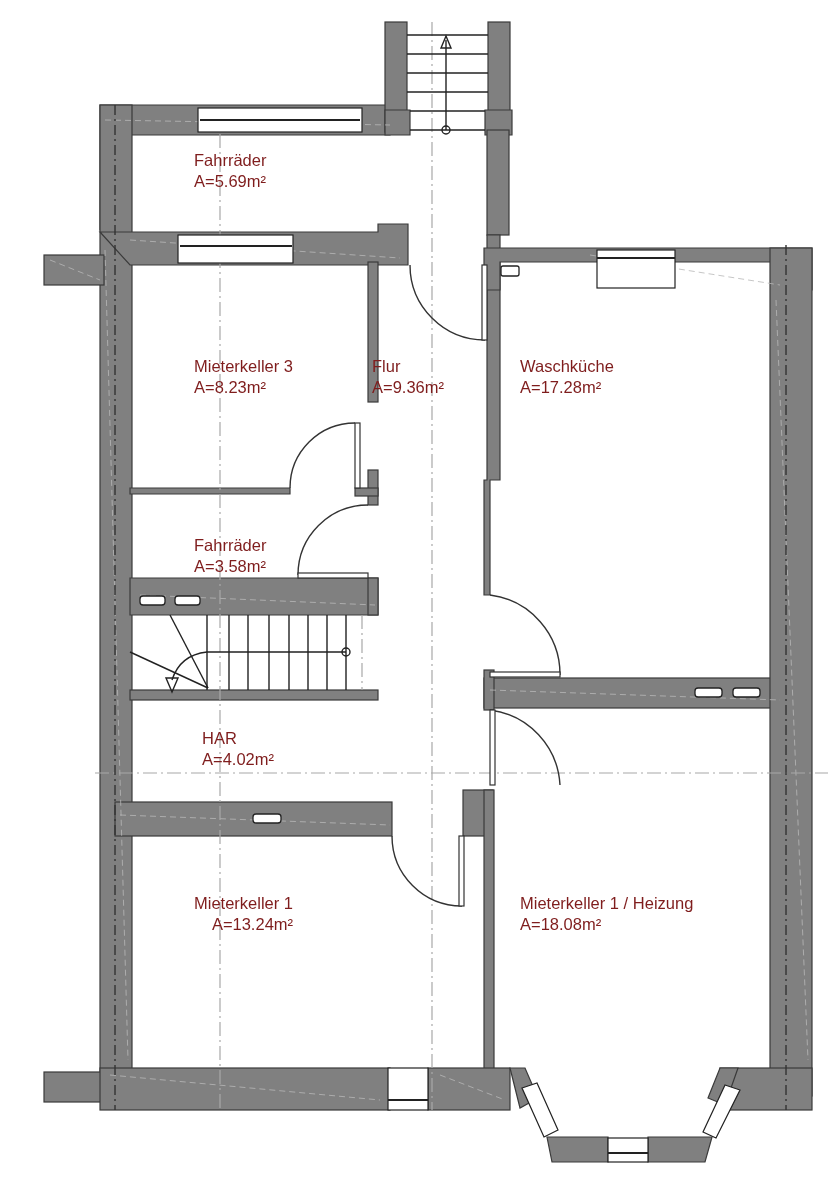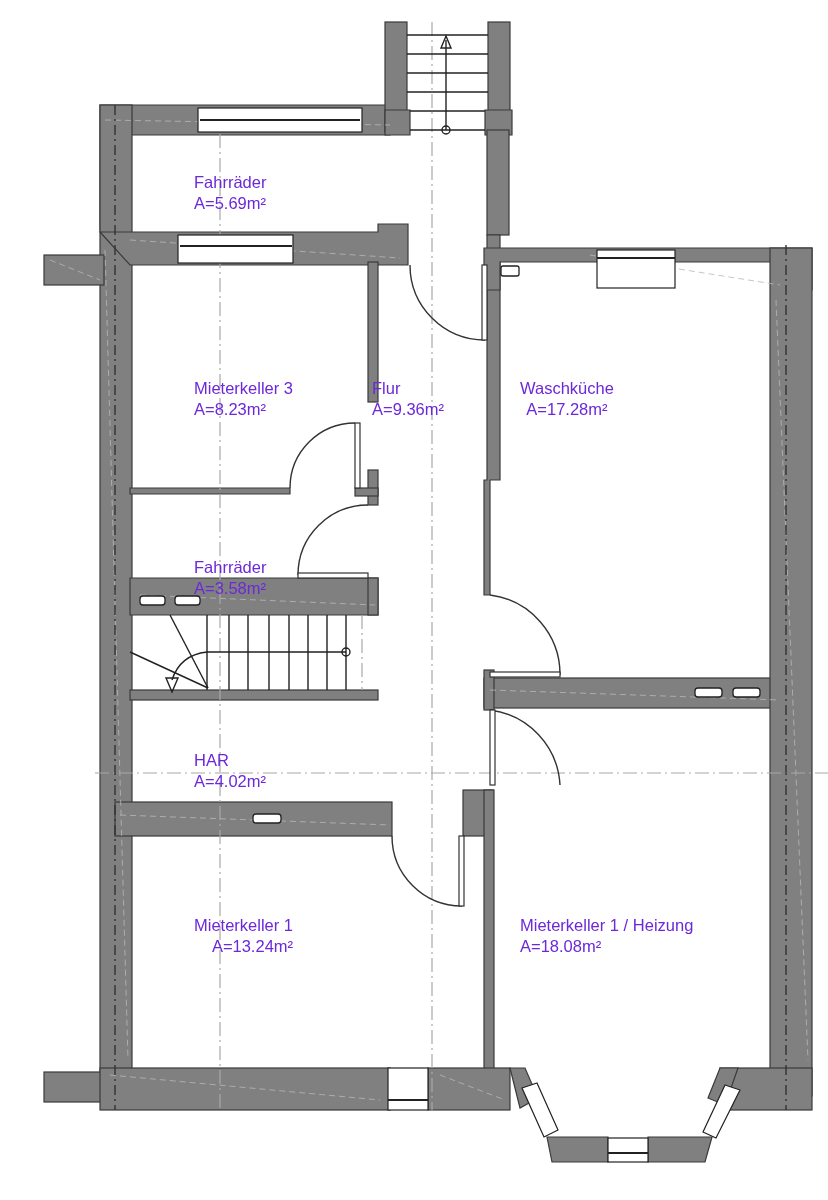--- a/index.html
+++ b/index.html
@@ -8,21 +8,21 @@
     .wall { fill: #808080; stroke: #3a3a3a; stroke-width: 1.2; }
     .hatch { stroke: #b8b8b8; stroke-width: 0.8; stroke-dasharray: 6 4; fill: none; }
     .axis { stroke: #a8a8a8; stroke-width: 1.2; stroke-dasharray: 14 4 2 4; fill: none; }
     .axis-dark { stroke: #333333; stroke-width: 1.4; stroke-dasharray: 10 4 2 4; fill: none; }
     .win { fill: #ffffff; stroke: #222222; stroke-width: 1.2; }
     .winline { stroke: #222222; stroke-width: 2.2; }
     .door { fill: none; stroke: #333333; stroke-width: 1.4; }
     .leaf { fill: #ffffff; stroke: #333333; stroke-width: 1.2; }
     .stair { stroke: #222222; stroke-width: 1.4; fill: none; }
     .vent { fill: #ffffff; stroke: #222222; stroke-width: 1.3; }
-    .room-label { position: absolute; font-size: 16.5px; line-height: 21px; color: #6d28d9; white-space: nowrap; margin-top: 22px; }
+    .room-label { position: absolute; font-size: 16.5px; line-height: 21px; color: #7f1d1d; white-space: nowrap; }
     .room-label span { display: block; }
   </style>
 </head>
 <body>
 
 <svg id="plan" viewBox="0 0 828 1200" xmlns="http://www.w3.org/2000/svg">
 
   <g>
 
     <path class="wall" d="M100 105 H390 V135 H120 V230 H100 Z"></path>
@@ -176,29 +176,29 @@
   <span>A=5.69m²</span>
 </div>
 <div class="room-label" style="left:194px; top:356px;">
   <span>Mieterkeller 3</span>
   <span>A=8.23m²</span>
 </div>
 <div class="room-label" style="left:372px; top:356px;">
   <span>Flur</span>
   <span>A=9.36m²</span>
 </div>
-<div class="room-label" style="left:520px; top:356px;text-align:center;">
+<div class="room-label" style="left:520px; top:356px;">
   <span>Waschküche</span>
   <span>A=17.28m²</span>
 </div>
 <div class="room-label" style="left:194px; top:535px;">
   <span>Fahrräder</span>
   <span>A=3.58m²</span>
 </div>
-<div class="room-label" style="left:194px; top:728px;">
+<div class="room-label" style="left:202px; top:728px;">
   <span>HAR</span>
   <span>A=4.02m²</span>
 </div>
 <div class="room-label" style="left:194px; top:893px;text-align:right;">
   <span>Mieterkeller 1</span>
   <span>A=13.24m²</span>
 </div>
 <div class="room-label" style="left:520px; top:893px;">
   <span>Mieterkeller 1 / Heizung</span>
   <span>A=18.08m²</span>

